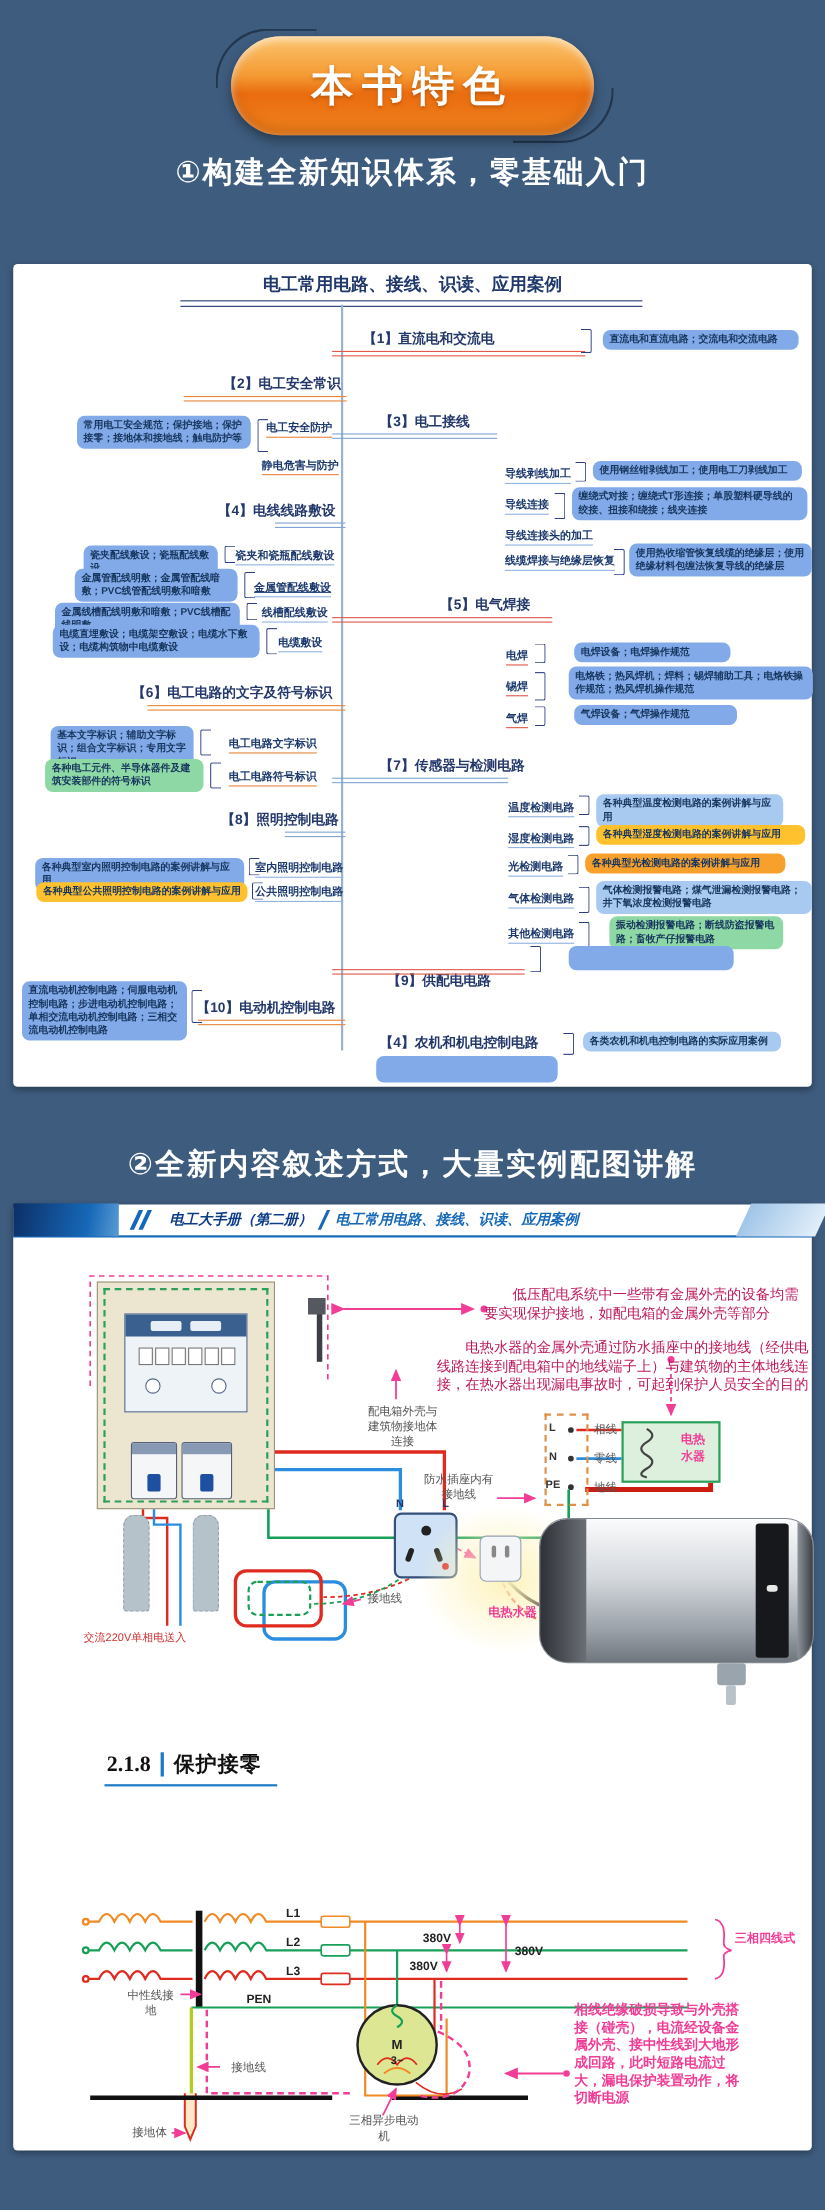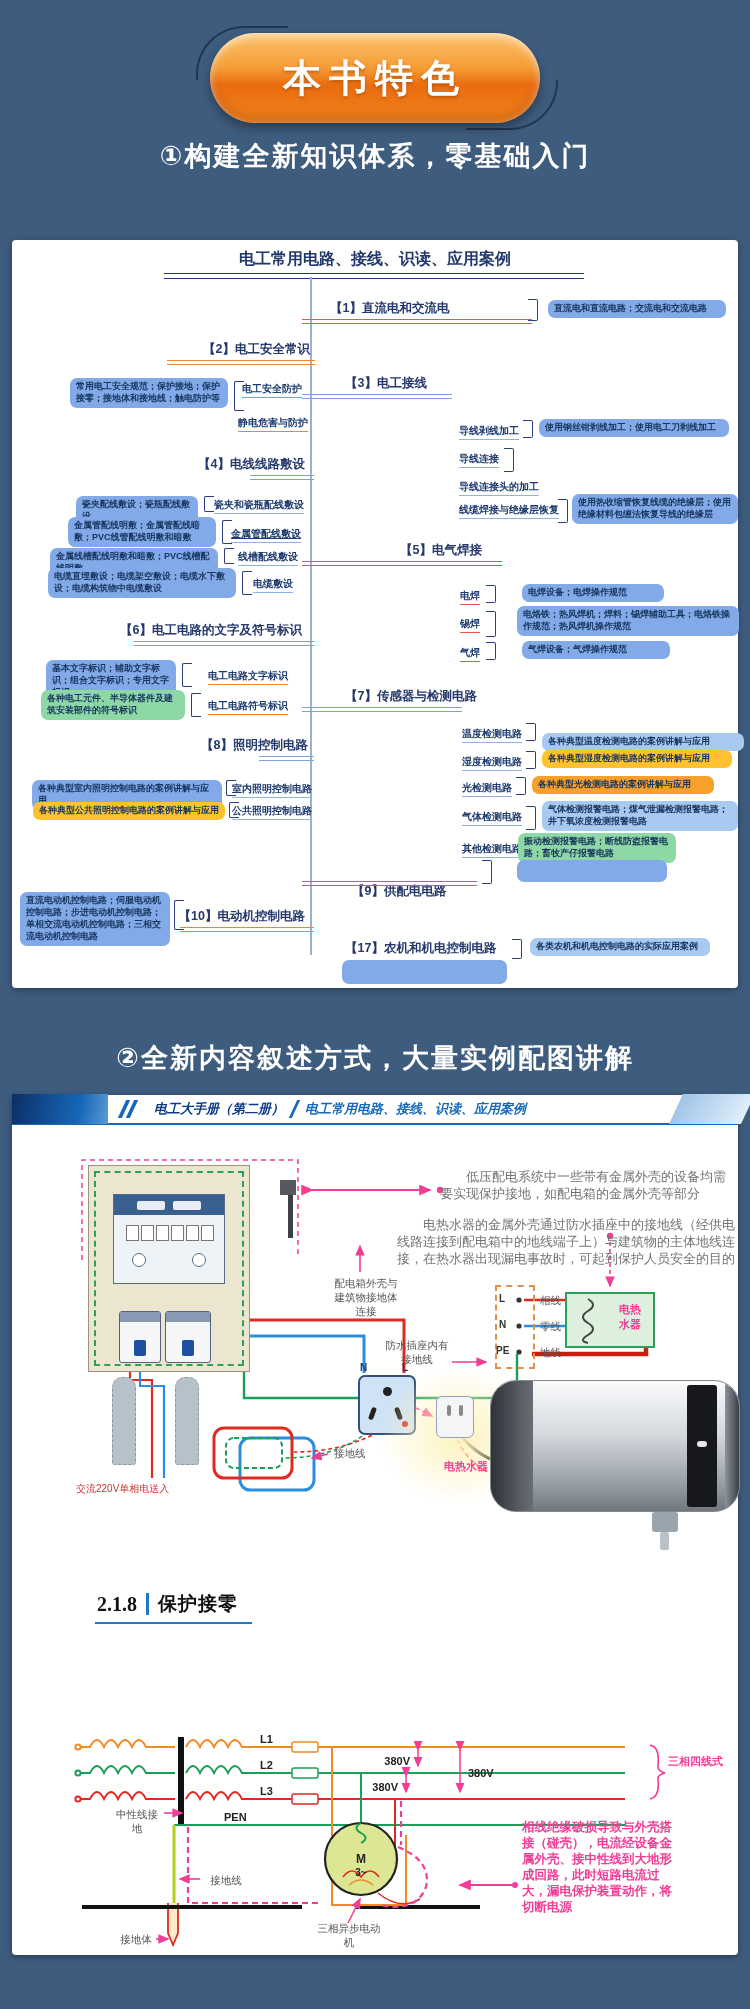--- a/index.html
+++ b/index.html
@@ -39,21 +39,21 @@
   .pg-head{position:absolute;left:0;top:0;width:100%;height:30px;border-bottom:2px solid #1668b8;
            display:flex;align-items:center;box-sizing:border-box;}
   .ph-block{width:96px;height:30px;background:linear-gradient(100deg,#0c2f66,#1668b8 70%,#5a9bd4);margin-right:14px;}
   .ph-slash{width:4px;height:18px;background:#1668b8;transform:skewX(-25deg);margin-right:4px;}
   .ph-t1{color:#0d3c86;font-weight:bold;font-style:italic;font-size:13px;margin-left:16px;white-space:nowrap;}
   .ph-sep{width:3px;height:18px;background:#1668b8;transform:skewX(-25deg);margin:0 9px;}
   .ph-t2{color:#1668b8;font-weight:bold;font-style:italic;font-size:13px;white-space:nowrap;}
   .ph-wedge{margin-left:auto;width:72px;height:30px;background:linear-gradient(100deg,#9fc4e8,#e2effa);transform:skewX(-25deg) translateX(10px);}
   .fig{position:absolute;left:0;width:726px;}
   .gray-lbl{position:absolute;font-size:10.5px;color:#555;line-height:1.35;}
-  .note{position:absolute;font-size:13px;color:#737373;line-height:17px;text-indent:2em;}
+  .note{position:absolute;font-size:13px;color:#be185d;line-height:17px;text-indent:2em;}
   .cap{position:absolute;width:100%;text-align:center;font-size:14px;font-weight:bold;color:#111;}
   .sec-head{position:absolute;left:83px;display:flex;align-items:center;border-bottom:2.5px solid #1f7ac6;padding:0 14px 5px 2px;margin-top:44px;}
   .sec-num{font-family:"Liberation Serif",serif;font-size:20px;font-weight:bold;color:#111;}
   .sec-bar{width:3px;height:22px;background:#1f7ac6;margin:0 9px;}
   .sec-title{font-size:19px;font-weight:bold;color:#111;letter-spacing:1px;}
   .body-text{position:absolute;left:62px;width:620px;font-family:"Liberation Serif","DejaVu Serif",serif;
              font-size:16px;line-height:24px;color:#1a1a1a;text-align:justify;}
   .body-text p{margin:0;text-indent:2em;}
   
   .distbox{position:absolute;left:76px;top:25px;width:160px;height:205px;background:#ece5cf;border:1px solid #9a937d;}
@@ -114,20 +114,21 @@
   <div class="cl co" style="right:436px;top:142px;">电工安全防护</div>
   <div class="cl co" style="right:430px;top:176px;">静电危害与防护</div>
 
   <div class="ml" style="left:333px;top:135px;">【3】电工接线</div>
   <div class="ul blu" style="left:290px;top:154px;width:150px;"></div>
   <div class="cl cb" style="left:447px;top:184px;">导线剥线加工</div>
   <div class="brk r" style="left:511px;top:180px;height:16px;"></div>
   <div class="bx" style="left:527px;top:179px;width:190px;">使用钢丝钳剥线加工；使用电工刀剥线加工</div>
   <div class="cl cb" style="left:447px;top:212px;">导线连接</div>
   <div class="brk r" style="left:492px;top:208px;height:22px;"></div>
+  <div class="bx" style="left:508px;top:203px;width:214px;">缠绕式对接；缠绕式T形连接；单股塑料硬导线的绞接、扭接和绕接；线夹连接</div>
   <div class="cl cb" style="left:447px;top:240px;">导线连接头的加工</div>
   <div class="cl cb" style="left:447px;top:263px;">线缆焊接与绝缘层恢复</div>
   <div class="brk r" style="left:546px;top:259px;height:22px;"></div>
   <div class="bx" style="left:560px;top:254px;width:166px;">使用热收缩管恢复线缆的绝缘层；使用绝缘材料包缠法恢复导线的绝缘层</div>
 
   <div class="ml" style="right:433px;top:216px;">【4】电线线路敷设</div>
   <div class="ul blu" style="left:238px;top:235px;width:64px;"></div>
   <div class="bx" style="left:64px;top:256px;width:122px;">瓷夹配线敷设；瓷瓶配线敷设</div>
   <div class="brk l" style="left:192px;top:256px;height:14px;"></div>
   <div class="cl cb" style="right:434px;top:258px;">瓷夹和瓷瓶配线敷设</div>
@@ -159,54 +160,54 @@
   <div class="brk l" style="left:170px;top:423px;height:22px;"></div>
   <div class="cl co" style="right:450px;top:429px;">电工电路文字标识</div>
   <div class="bx gn" style="left:29px;top:450px;width:144px;">各种电工元件、半导体器件及建筑安装部件的符号标识</div>
   <div class="brk l" style="left:179px;top:453px;height:22px;"></div>
   <div class="cl co" style="right:450px;top:459px;">电工电路符号标识</div>
 
   <div class="ml" style="left:333px;top:448px;">【7】传感器与检测电路</div>
   <div class="ul blu" style="left:290px;top:467px;width:160px;"></div>
   <div class="cl cb" style="left:450px;top:487px;">温度检测电路</div>
   <div class="brk r" style="left:514px;top:483px;height:16px;"></div>
-  <div class="bx lb" style="left:530px;top:493px;width:202px;">各种典型温度检测电路的案例讲解与应用</div>
+  <div class="bx lb" style="left:530px;top:482px;width:170px;">各种典型温度检测电路的案例讲解与应用</div>
   <div class="cl cb" style="left:450px;top:515px;">湿度检测电路</div>
   <div class="brk r" style="left:514px;top:511px;height:16px;"></div>
   <div class="bx yl" style="left:530px;top:510px;width:190px;">各种典型湿度检测电路的案例讲解与应用</div>
   <div class="cl cb" style="left:450px;top:541px;">光检测电路</div>
   <div class="brk r" style="left:504px;top:537px;height:16px;"></div>
   <div class="bx og" style="left:520px;top:536px;width:182px;">各种典型光检测电路的案例讲解与应用</div>
   <div class="cl cb" style="left:450px;top:570px;">气体检测电路</div>
   <div class="brk r" style="left:514px;top:566px;height:22px;"></div>
   <div class="bx lb" style="left:530px;top:561px;width:196px;">气体检测报警电路；煤气泄漏检测报警电路；井下氧浓度检测报警电路</div>
   <div class="cl cb" style="left:450px;top:602px;">其他检测电路</div>
   <div class="brk r" style="left:514px;top:598px;height:22px;"></div>
-  <div class="bx gn" style="left:506px;top:593px;width:158px;">振动检测报警电路；断线防盗报警电路；畜牧产仔报警电路</div>
+  <div class="bx gn" style="left:542px;top:593px;width:158px;">振动检测报警电路；断线防盗报警电路；畜牧产仔报警电路</div>
 
   <div class="ml" style="right:430px;top:497px;">【8】照明控制电路</div>
   <div class="ul blu" style="left:247px;top:516px;width:55px;"></div>
   <div class="bx" style="left:20px;top:540px;width:190px;">各种典型室内照明控制电路的案例讲解与应用</div>
   <div class="brk l" style="left:214px;top:540px;height:14px;"></div>
   <div class="cl cb" style="right:426px;top:542px;">室内照明控制电路</div>
   <div class="bx yl" style="left:21px;top:562px;width:192px;">各种典型公共照明控制电路的案例讲解与应用</div>
   <div class="brk l" style="left:217px;top:562px;height:14px;"></div>
   <div class="cl cb" style="right:426px;top:564px;">公共照明控制电路</div>
 
   <div class="ml" style="left:340px;top:643px;">【9】供配电电路</div>
   <div class="ul red" style="left:290px;top:641px;width:175px;"></div>
   <div class="brk r" style="left:470px;top:620px;height:22px;"></div>
   <div class="bx" style="left:505px;top:620px;width:150px;height:22px;"></div>
 
   <div class="bx" style="left:8px;top:652px;width:150px;">直流电动机控制电路；伺服电动机控制电路；步进电动机控制电路；单相交流电动机控制电路；三相交流电动机控制电路</div>
   <div class="brk l" style="left:162px;top:660px;height:28px;"></div>
   <div class="ml" style="right:433px;top:668px;">【10】电动机控制电路</div>
   <div class="ul org" style="left:168px;top:687px;width:134px;"></div>
 
-  <div class="ml" style="left:333px;top:700px;">【17】农机和机电控制电路</div>
+  <div class="ml" style="left:333px;top:700px;">【4】农机和机电控制电路</div>
   <div class="brk r" style="left:500px;top:699px;height:18px;"></div>
   <div class="bx lb" style="left:518px;top:698px;width:180px;">各类农机和机电控制电路的实际应用案例</div>
   <div class="bx" style="left:330px;top:720px;width:165px;height:24px;"></div>
 </div>
 
 <div class="feat" style="top:1040px;">②全新内容叙述方式，大量实例配图讲解</div>
 
 <div class="panel" style="top:1095px;height:860px;">
 
   <div class="pg-head">

